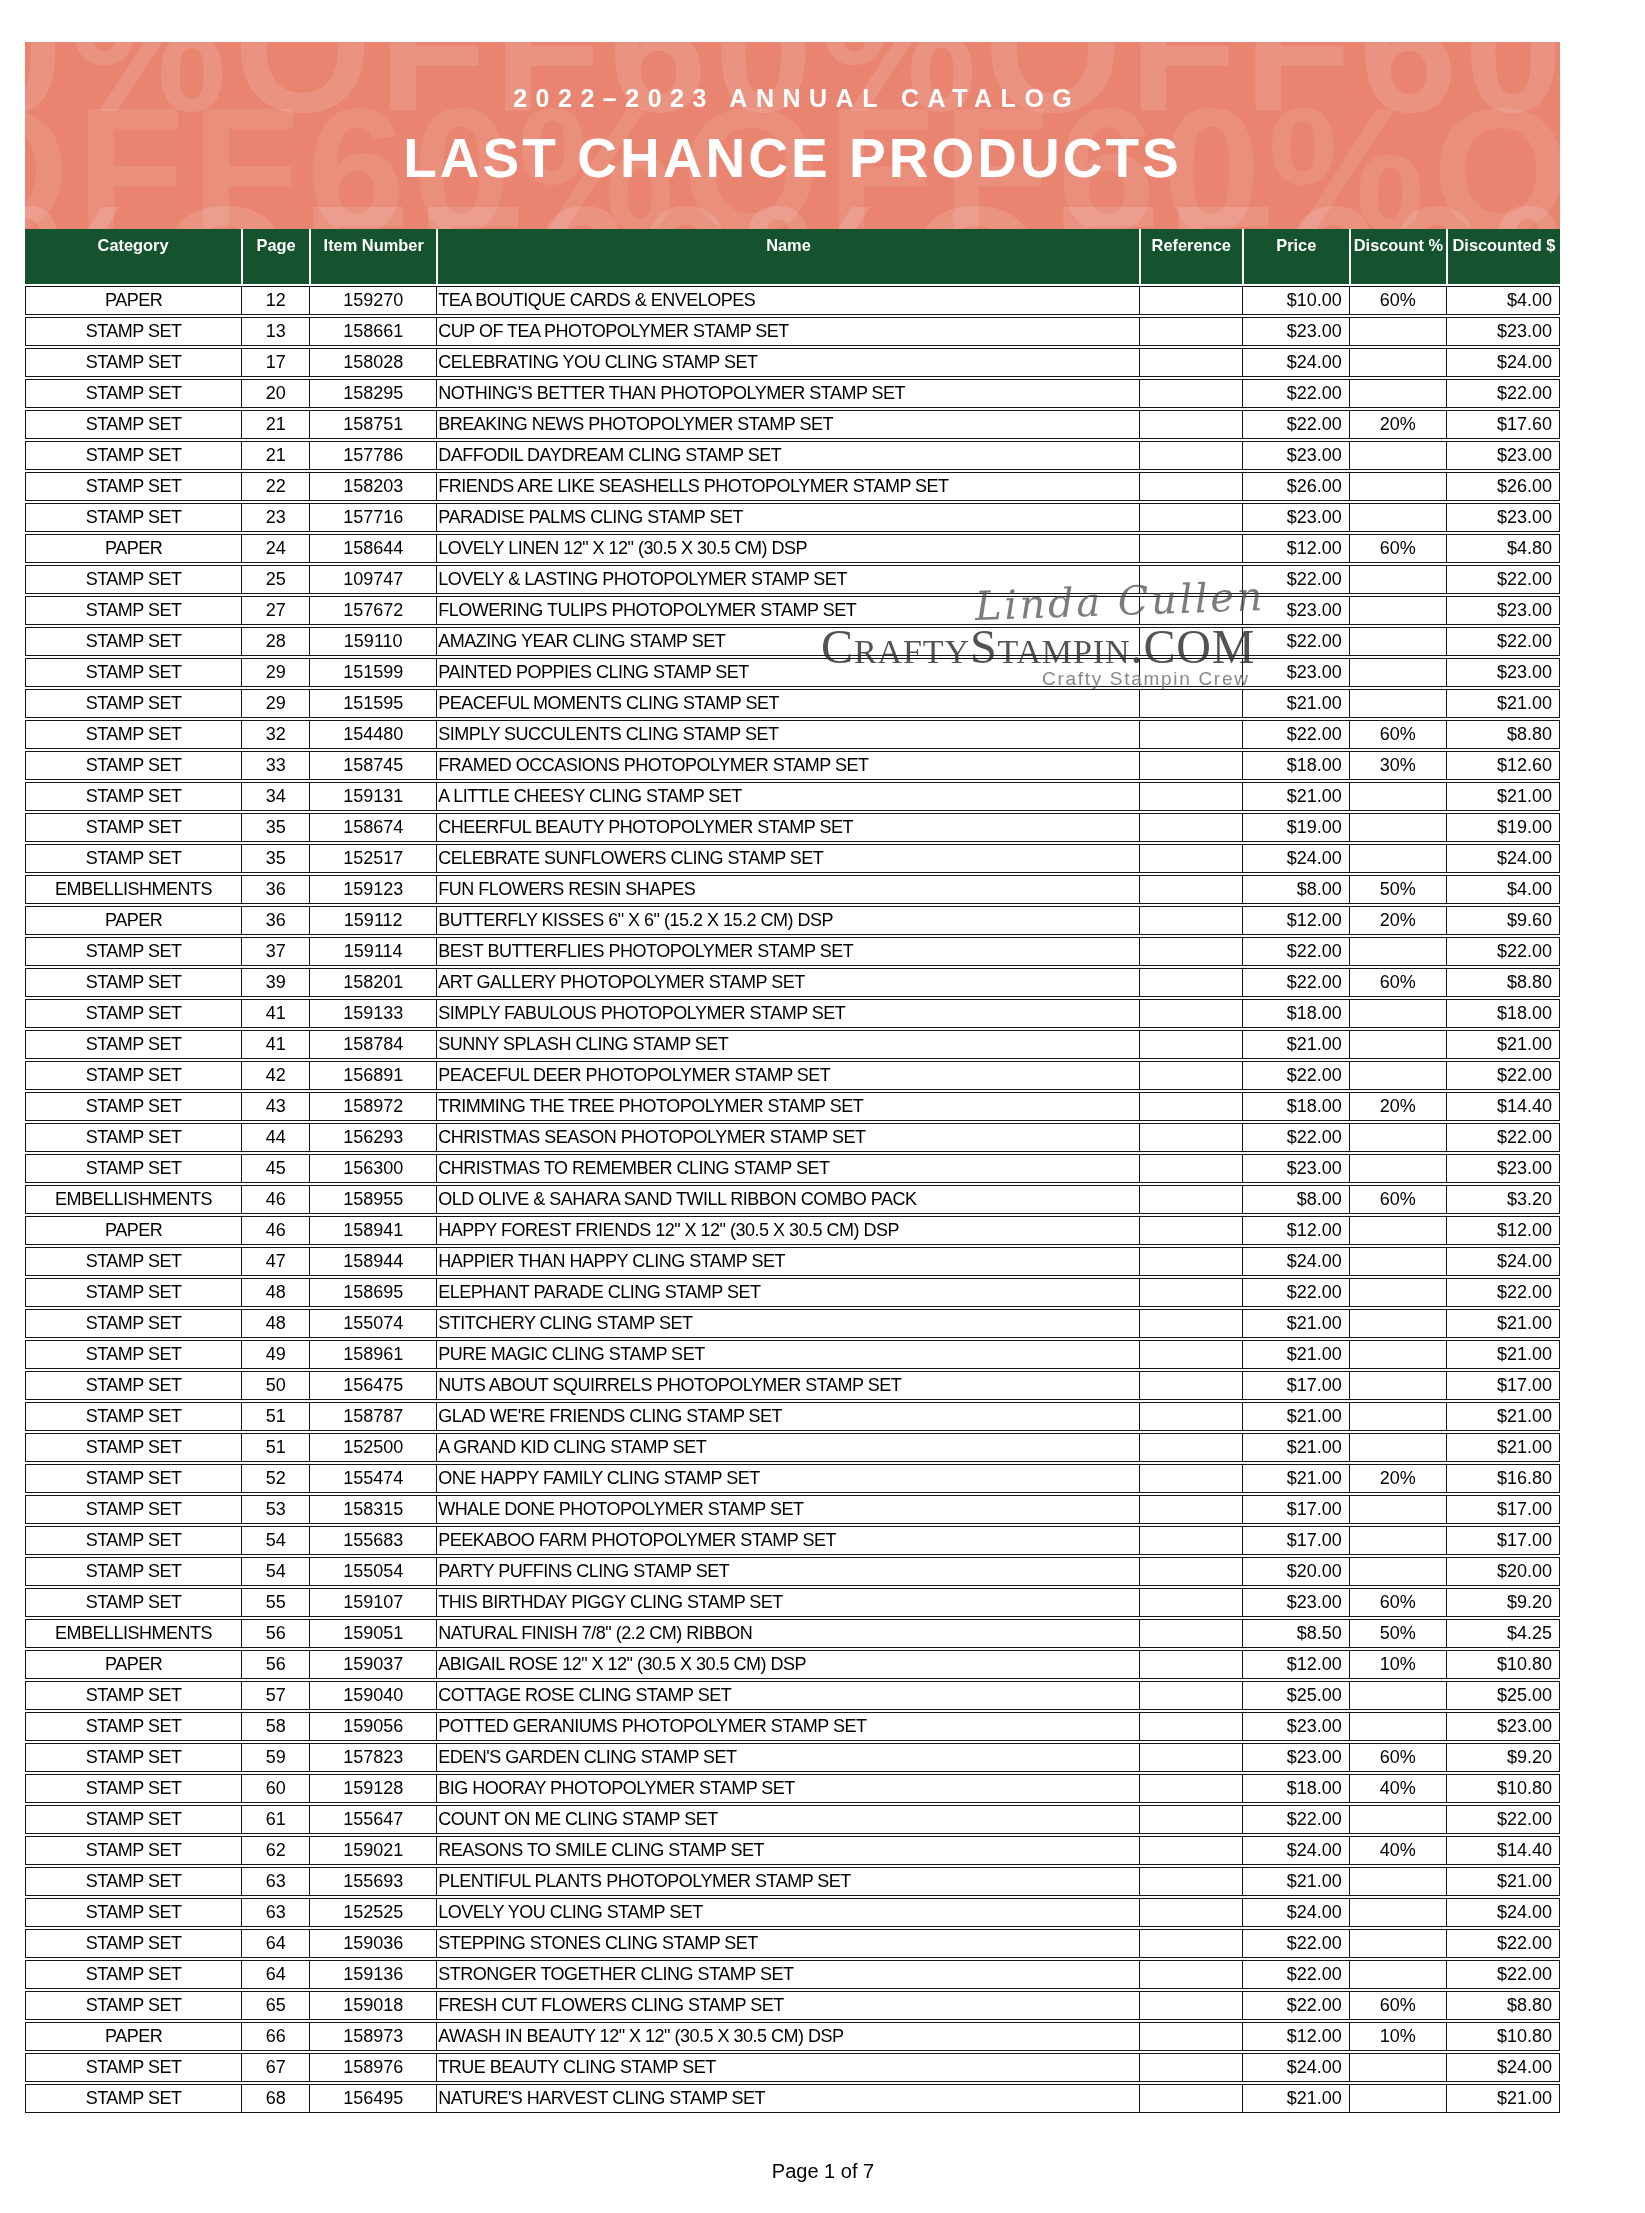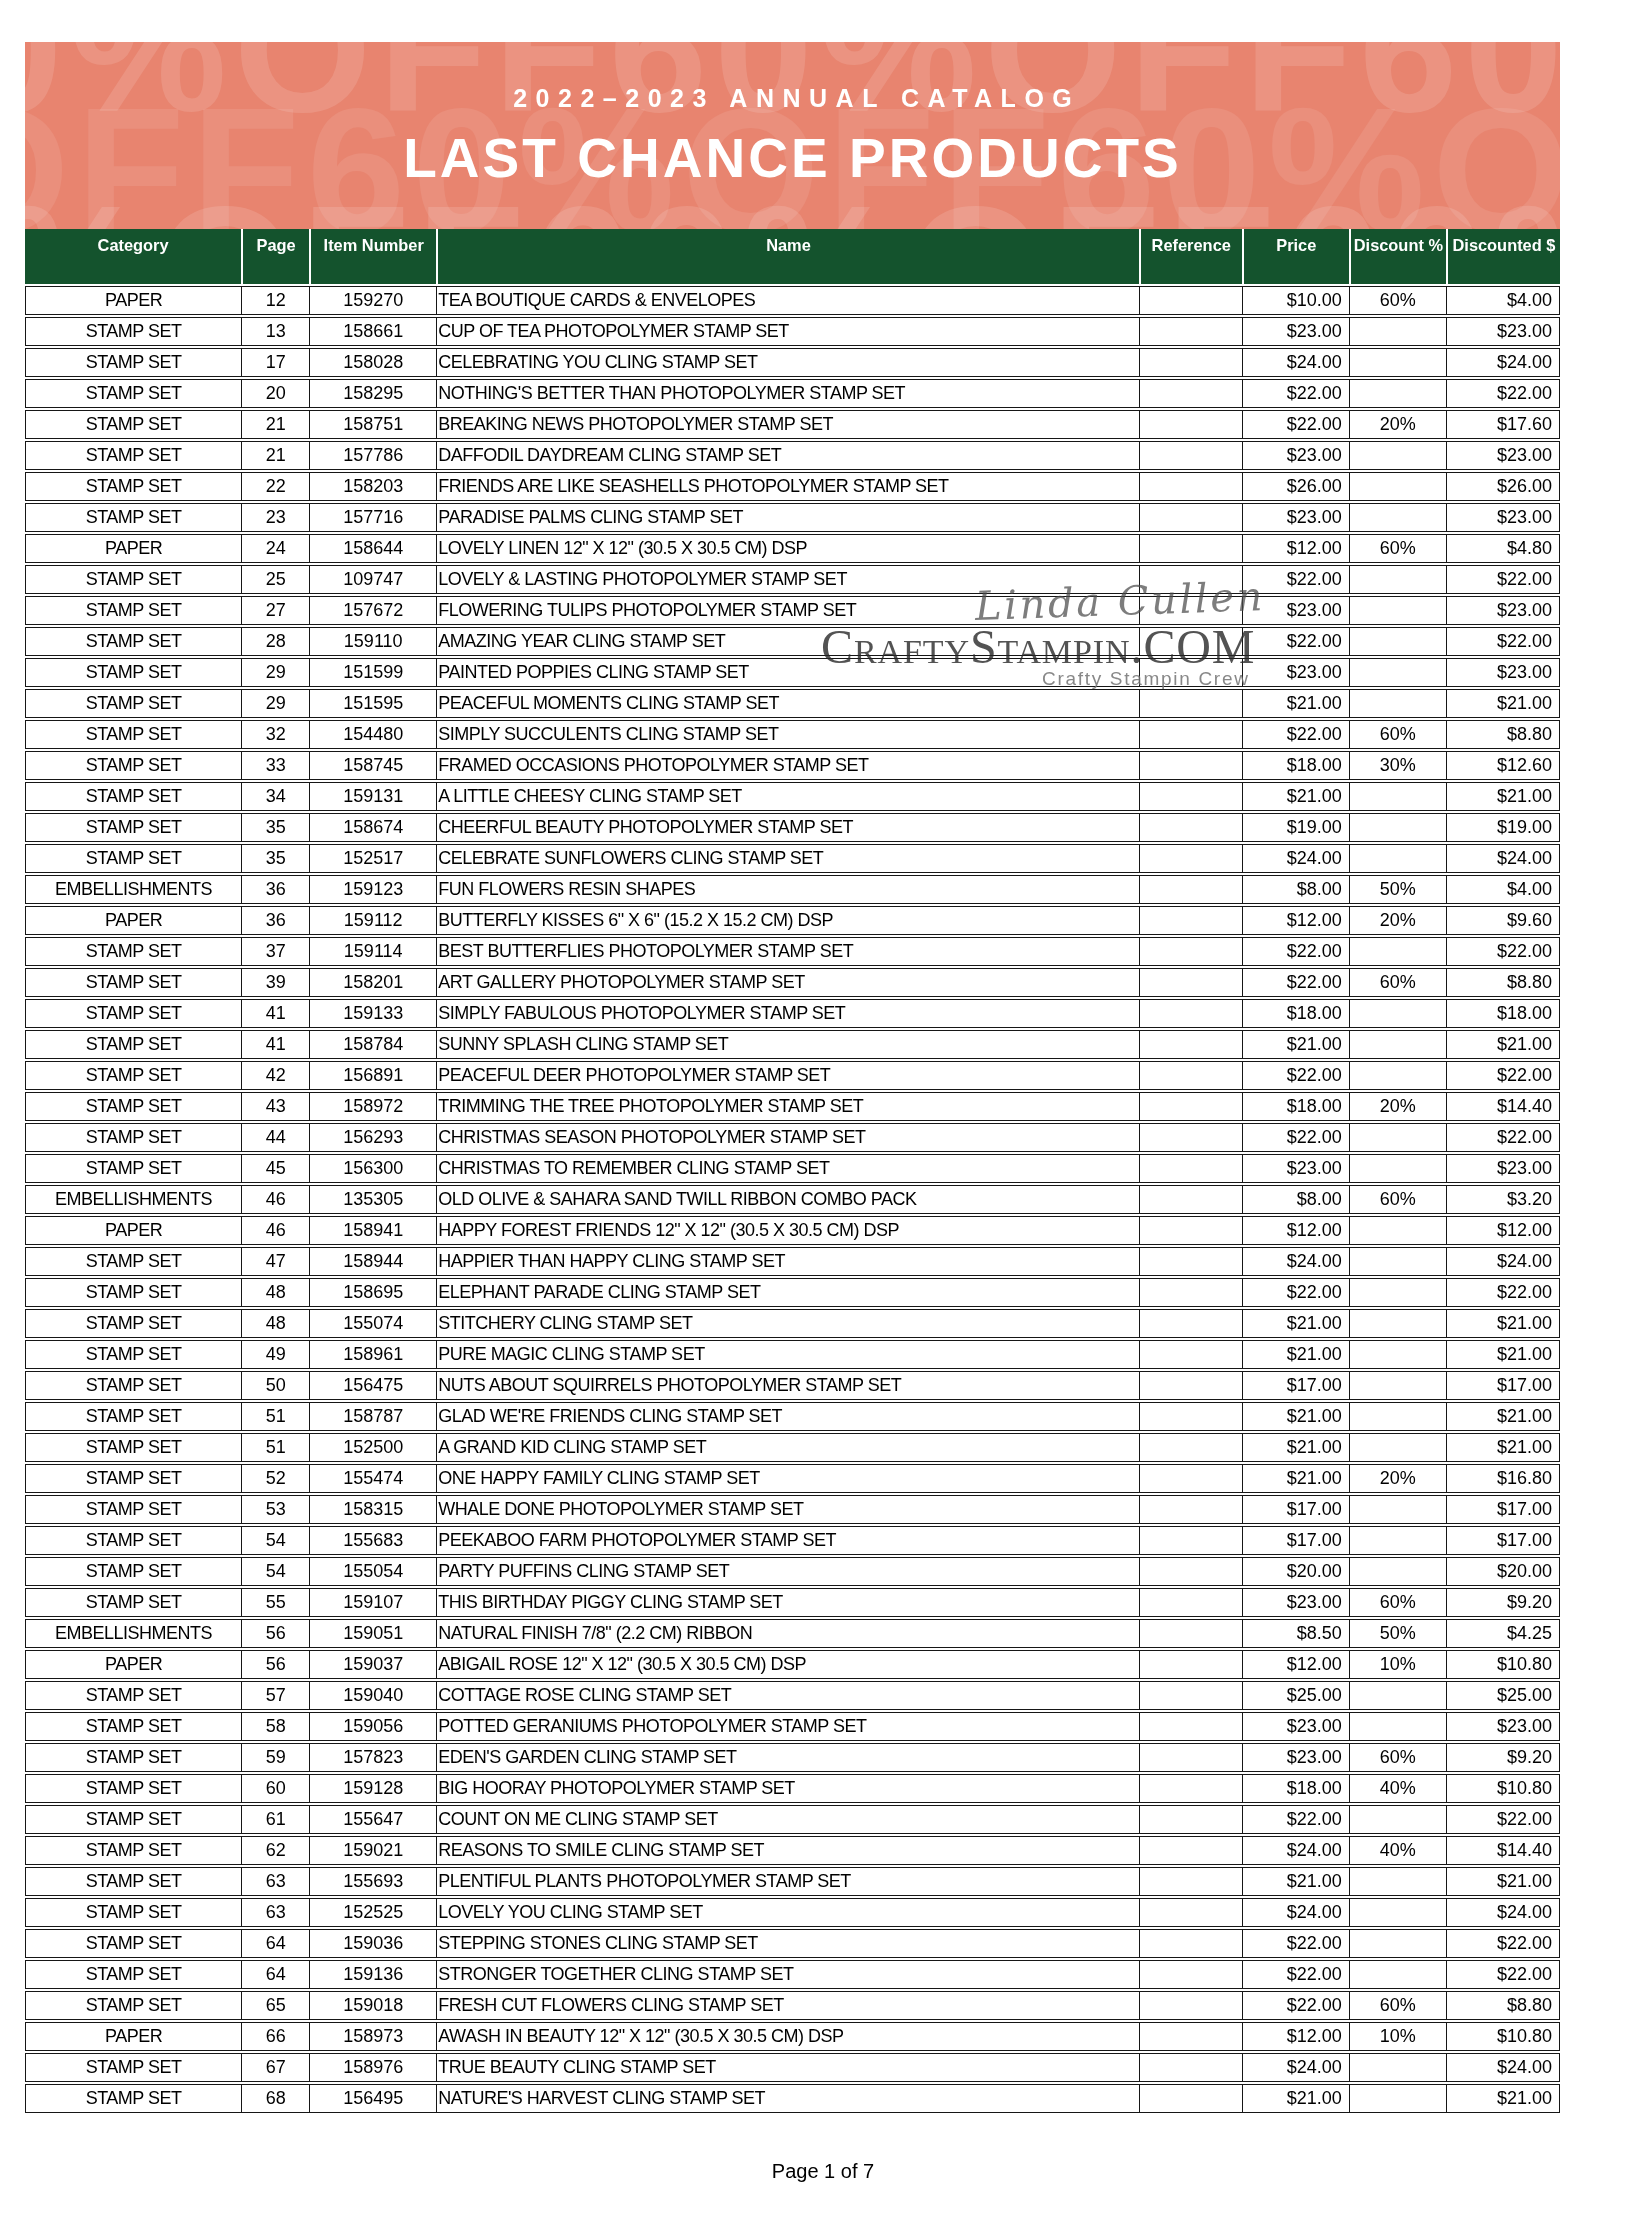--- a/index.html
+++ b/index.html
@@ -406,21 +406,21 @@
     <td class="c-item">156300</td>
     <td class="c-name">CHRISTMAS TO REMEMBER CLING STAMP SET</td>
     <td class="c-ref"></td>
     <td class="c-price">$23.00</td>
     <td class="c-disc"></td>
     <td class="c-dd">$23.00</td>
   </tr>
         <tr>
     <td class="c-cat">EMBELLISHMENTS</td>
     <td class="c-page">46</td>
-    <td class="c-item">135305</td>
+    <td class="c-item">158955</td>
     <td class="c-name">OLD OLIVE &amp; SAHARA SAND TWILL RIBBON COMBO PACK</td>
     <td class="c-ref"></td>
     <td class="c-price">$8.00</td>
     <td class="c-disc">60%</td>
     <td class="c-dd">$3.20</td>
   </tr>
         <tr>
     <td class="c-cat">PAPER</td>
     <td class="c-page">46</td>
     <td class="c-item">158941</td>

